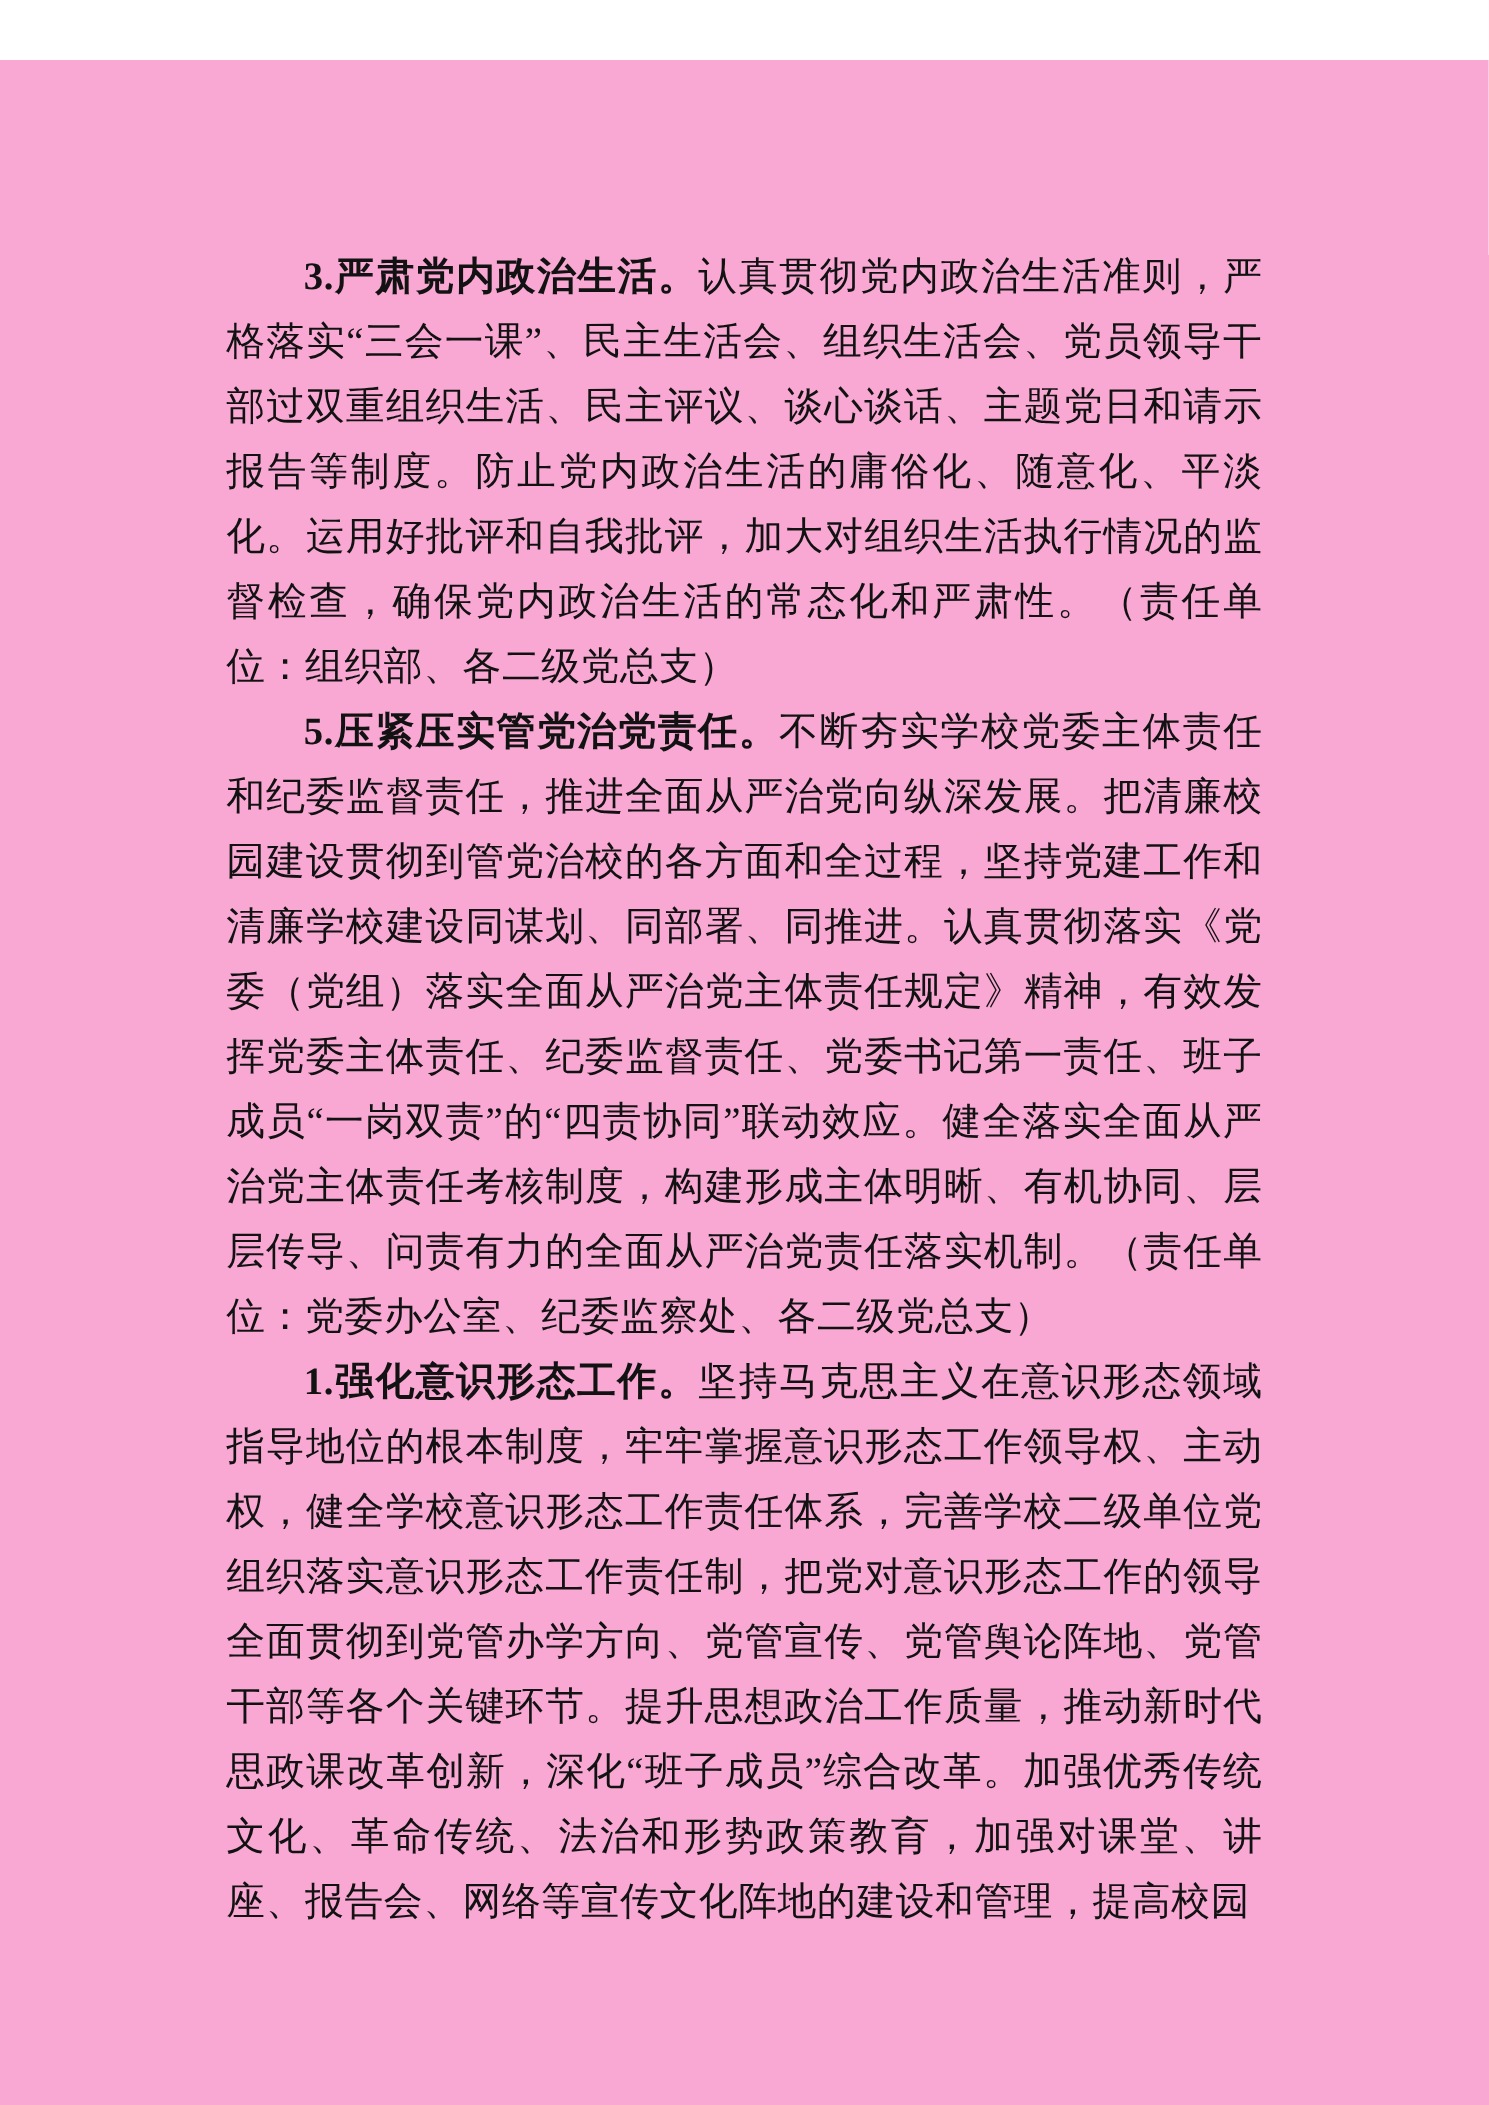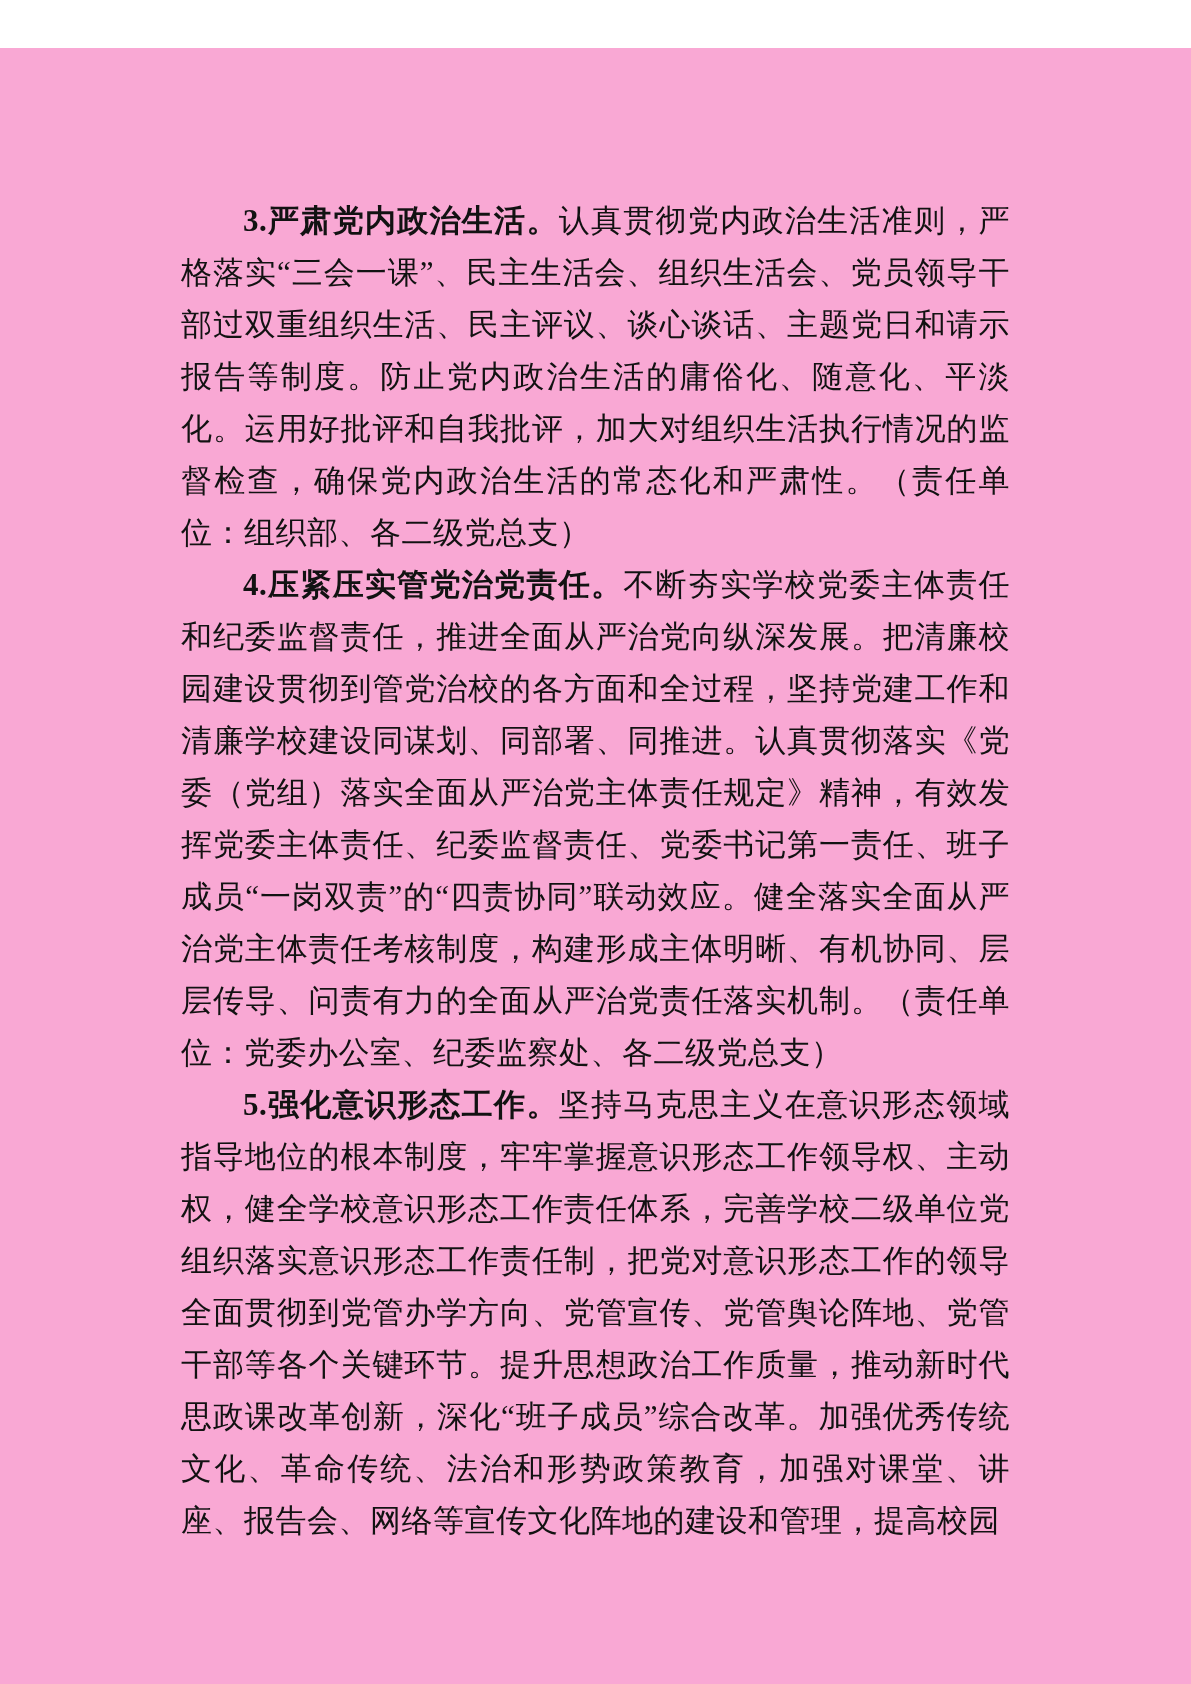--- a/index.html
+++ b/index.html
@@ -39,18 +39,18 @@
   }
 </style>
 </head>
 <body>
 
 <div class="page">
   <div class="content">
 
     <p class="para"><span class="lead">3.严肃党内政治生活。</span><span>认真贯彻党内政治生活准则，严格落实“三会一课”、民主生活会、组织生活会、党员领导干部过双重组织生活、民主评议、谈心谈话、主题党日和请示报告等制度。防止党内政治生活的庸俗化、随意化、平淡化。运用好批评和自我批评，加大对组织生活执行情况的监督检查，确保党内政治生活的常态化和严肃性。（责任单位：组织部、各二级党总支）</span></p>
 
-    <p class="para"><span class="lead">4.压紧压实管党治党责任。</span><span>不断夯实学校党委主体责任和纪委监督责任，推进全面从严治党向纵深发展。把清廉校园建设贯彻到管党治校的各方面和全过程，坚持党建工作和清廉学校建设同谋划、同部署、同推进。认真贯彻落实《党委（党组）落实全面从严治党主体责任规定》精神，有效发挥党委主体责任、纪委监督责任、党委书记第一责任、班子成员“一岗双责”的“四责协同”联动效应。健全落实全面从严治党主体责任考核制度，构建形成主体明晰、有机协同、层层传导、问责有力的全面从严治党责任落实机制。（责任单位：党委办公室、纪委监察处、各二级党总支）</span></p>
+    <p class="para"><span class="lead">5.压紧压实管党治党责任。</span><span>不断夯实学校党委主体责任和纪委监督责任，推进全面从严治党向纵深发展。把清廉校园建设贯彻到管党治校的各方面和全过程，坚持党建工作和清廉学校建设同谋划、同部署、同推进。认真贯彻落实《党委（党组）落实全面从严治党主体责任规定》精神，有效发挥党委主体责任、纪委监督责任、党委书记第一责任、班子成员“一岗双责”的“四责协同”联动效应。健全落实全面从严治党主体责任考核制度，构建形成主体明晰、有机协同、层层传导、问责有力的全面从严治党责任落实机制。（责任单位：党委办公室、纪委监察处、各二级党总支）</span></p>
 
-    <p class="para"><span class="lead">5.强化意识形态工作。</span><span>坚持马克思主义在意识形态领域指导地位的根本制度，牢牢掌握意识形态工作领导权、主动权，健全学校意识形态工作责任体系，完善学校二级单位党组织落实意识形态工作责任制，把党对意识形态工作的领导全面贯彻到党管办学方向、党管宣传、党管舆论阵地、党管干部等各个关键环节。提升思想政治工作质量，推动新时代思政课改革创新，深化“班子成员”综合改革。加强优秀传统文化、革命传统、法治和形势政策教育，加强对课堂、讲座、报告会、网络等宣传文化阵地的建设和管理，提高校园</span></p>
+    <p class="para"><span class="lead">1.强化意识形态工作。</span><span>坚持马克思主义在意识形态领域指导地位的根本制度，牢牢掌握意识形态工作领导权、主动权，健全学校意识形态工作责任体系，完善学校二级单位党组织落实意识形态工作责任制，把党对意识形态工作的领导全面贯彻到党管办学方向、党管宣传、党管舆论阵地、党管干部等各个关键环节。提升思想政治工作质量，推动新时代思政课改革创新，深化“班子成员”综合改革。加强优秀传统文化、革命传统、法治和形势政策教育，加强对课堂、讲座、报告会、网络等宣传文化阵地的建设和管理，提高校园</span></p>
 
   </div>
 </div>
 
 </body></html>

